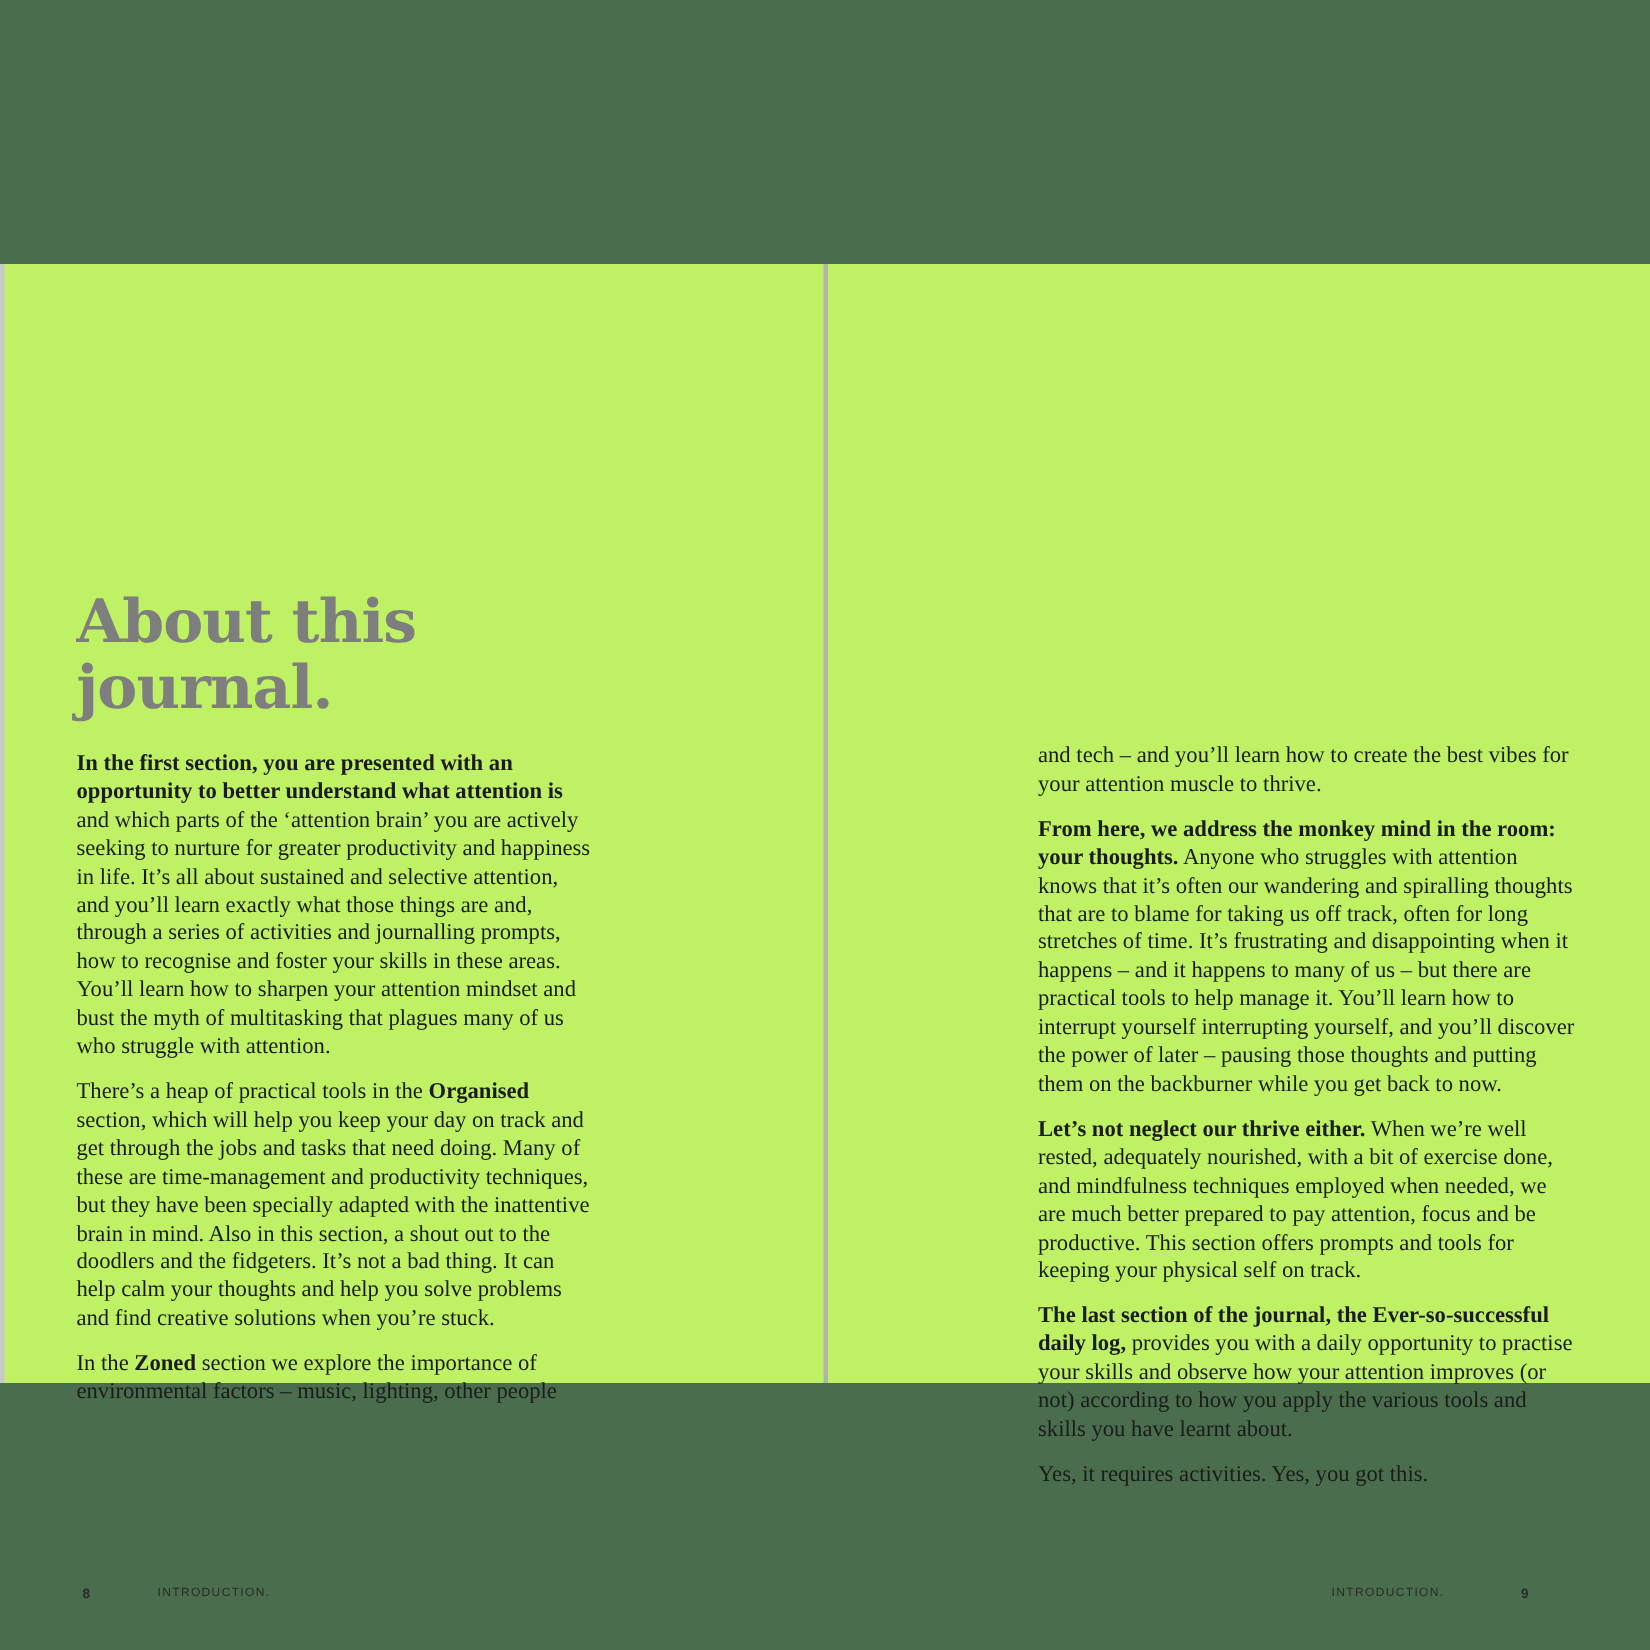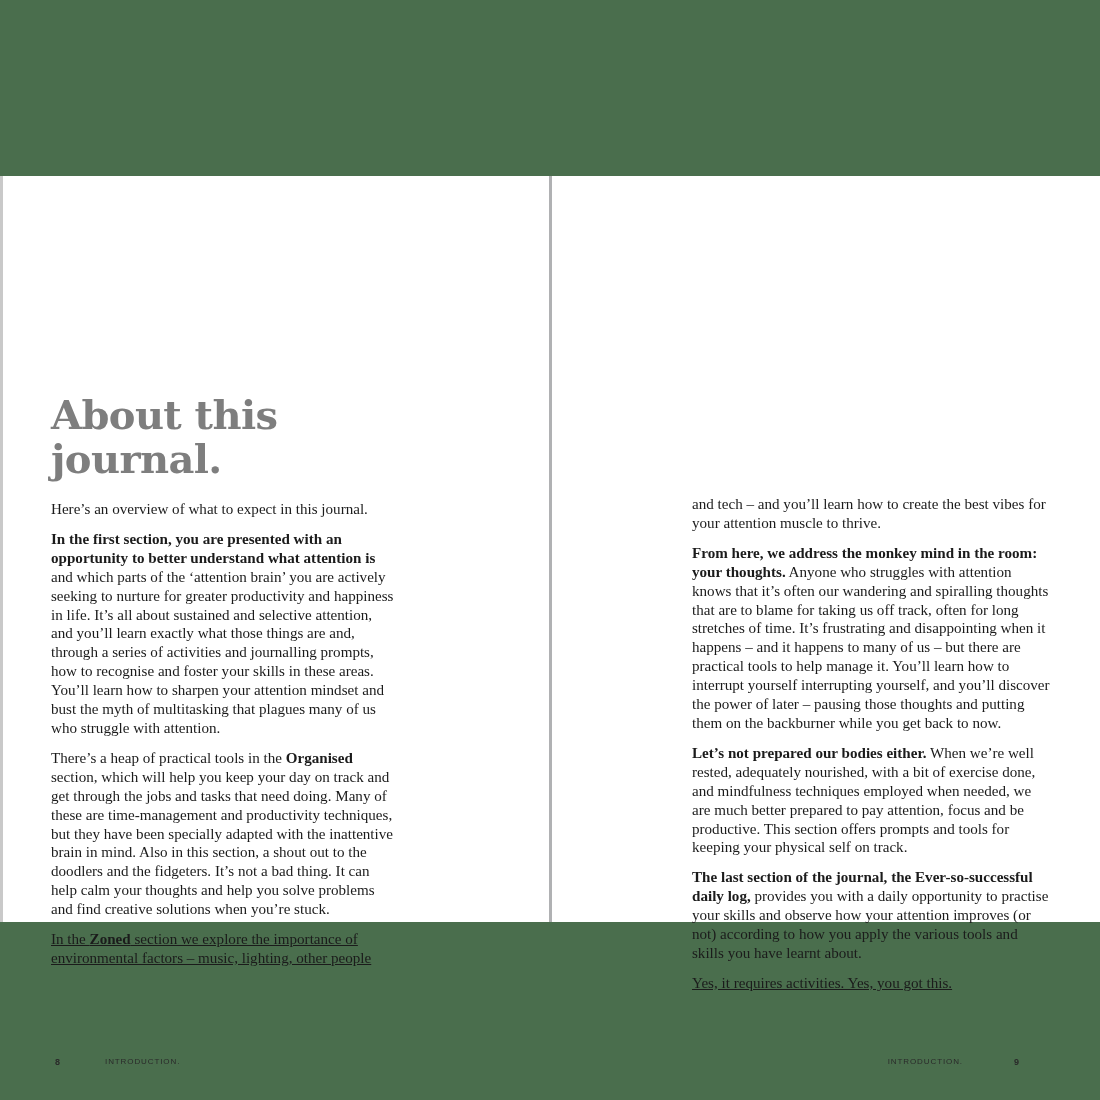--- a/index.html
+++ b/index.html
@@ -14,21 +14,21 @@
     overflow: hidden;
   }
 
   
   .spread {
     position: absolute;
     left: 0;
     top: 176px;
     width: 1100px;
     height: 746px;
-    background: #ffffff;
+    background: #bef264;
     box-sizing: border-box;
   }
   .spread-edge-left {
     position: absolute;
     left: 0;
     top: 176px;
     width: 3px;
     height: 746px;
     background: #c9c9c9;
   }
@@ -76,21 +76,21 @@
   .copy {
     font-size: 15.1px;
     line-height: 18.9px;
     color: #1b1b1b;
     text-align: left;
     hyphens: none;
   }
   .copy p {
     margin: 0 0 11px 0;
   }
-  .copy p:last-child { margin-bottom: 0; text-decoration: underline; }
+  .copy p:last-child { margin-bottom: 0; }
   .copy b, .copy strong {
     font-weight: 700;
   }
 
   .left-copy  { padding-top: 19px; }
   .right-copy { padding-top: 143px; }
 
   
   .folio {
     position: absolute;
@@ -115,38 +115,37 @@
   .folio-right .folio-label { margin-right: 51px; }
 </style>
 </head>
 <body>
 
 <div class="spread">
   <div class="page page-left">
     <div class="page-body">
       <h1 class="chapter-title">About this journal.</h1>
       <div class="copy left-copy">
-          <p><span>Here’s an overview of what to expect in this journal.</span></p>
           <p><b>In the first section, you are presented with an opportunity to better understand what attention is</b><span> and which parts of the ‘attention brain’ you are actively seeking to nurture for greater productivity and happiness in life. It’s all about sustained and selective attention, and you’ll learn exactly what those things are and, through a series of activities and journalling prompts, how to recognise and foster your skills in these areas. You’ll learn how to sharpen your attention mindset and bust the myth of multitasking that plagues many of us who struggle with attention.</span></p>
           <p><span>There’s a heap of practical tools in the </span><b>Organised</b><span> section, which will help you keep your day on track and get through the jobs and tasks that need doing. Many of these are time-management and productivity techniques, but they have been specially adapted with the inattentive brain in mind. Also in this section, a shout out to the doodlers and the fidgeters. It’s not a bad thing. It can help calm your thoughts and help you solve problems and find creative solutions when you’re stuck.</span></p>
           <p><span>In the </span><b>Zoned</b><span> section we explore the importance of environmental factors – music, lighting, other people</span></p>
         </div>
     </div>
     <div class="folio folio-left">
       <span class="folio-num">8</span>
       <span class="folio-label">INTRODUCTION.</span>
     </div>
   </div>
 
   <div class="page page-right">
     <div class="page-body">
       <div class="copy right-copy">
           <p><span>and tech – and you’ll learn how to create the best vibes for your attention muscle to thrive.</span></p>
           <p><b>From here, we address the monkey mind in the room: your thoughts.</b><span> Anyone who struggles with attention knows that it’s often our wandering and spiralling thoughts that are to blame for taking us off track, often for long stretches of time. It’s frustrating and disappointing when it happens – and it happens to many of us – but there are practical tools to help manage it. You’ll learn how to interrupt yourself interrupting yourself, and you’ll discover the power of later – pausing those thoughts and putting them on the backburner while you get back to now.</span></p>
-          <p><b>Let’s not prepared our bodies either.</b><span> When we’re well rested, adequately nourished, with a bit of exercise done, and mindfulness techniques employed when needed, we are much better prepared to pay attention, focus and be productive. This section offers prompts and tools for keeping your physical self on track.</span></p>
+          <p><b>Let’s not neglect our thrive either.</b><span> When we’re well rested, adequately nourished, with a bit of exercise done, and mindfulness techniques employed when needed, we are much better prepared to pay attention, focus and be productive. This section offers prompts and tools for keeping your physical self on track.</span></p>
           <p><b>The last section of the journal, the Ever-so-successful daily log,</b><span> provides you with a daily opportunity to practise your skills and observe how your attention improves (or not) according to how you apply the various tools and skills you have learnt about.</span></p>
           <p><span>Yes, it requires activities. Yes, you got this.</span></p>
         </div>
     </div>
     <div class="folio folio-right">
       <span class="folio-label">INTRODUCTION.</span>
       <span class="folio-num">9</span>
     </div>
   </div>
 </div>

